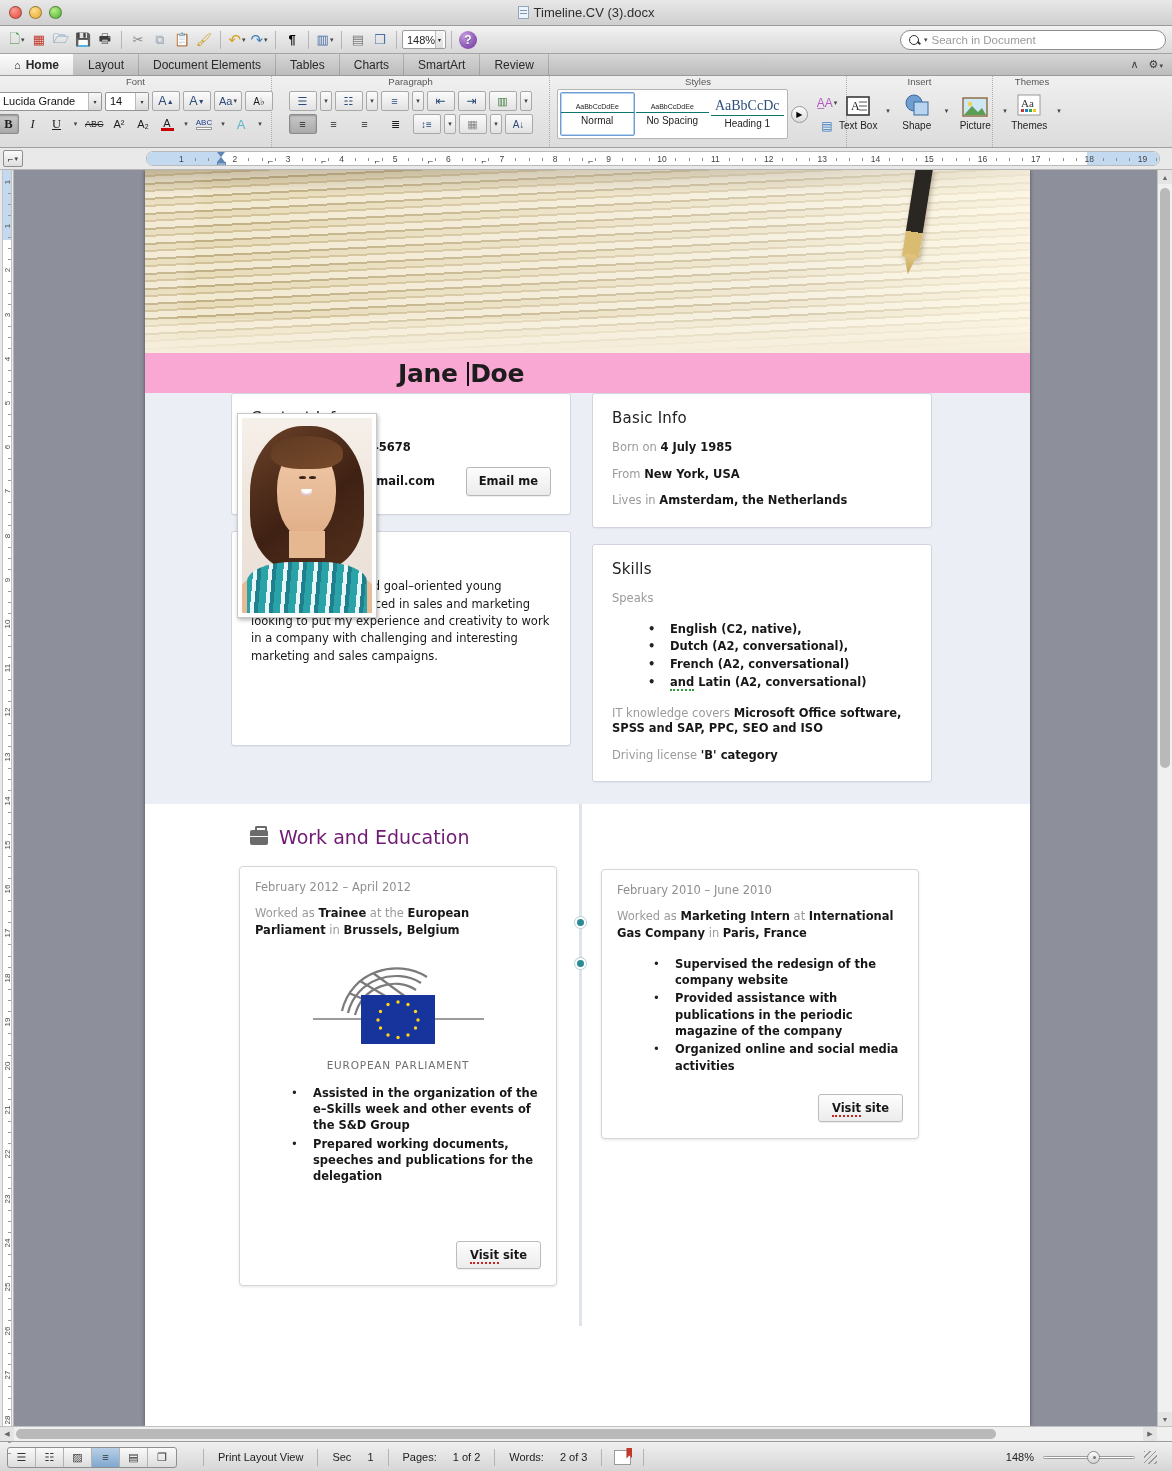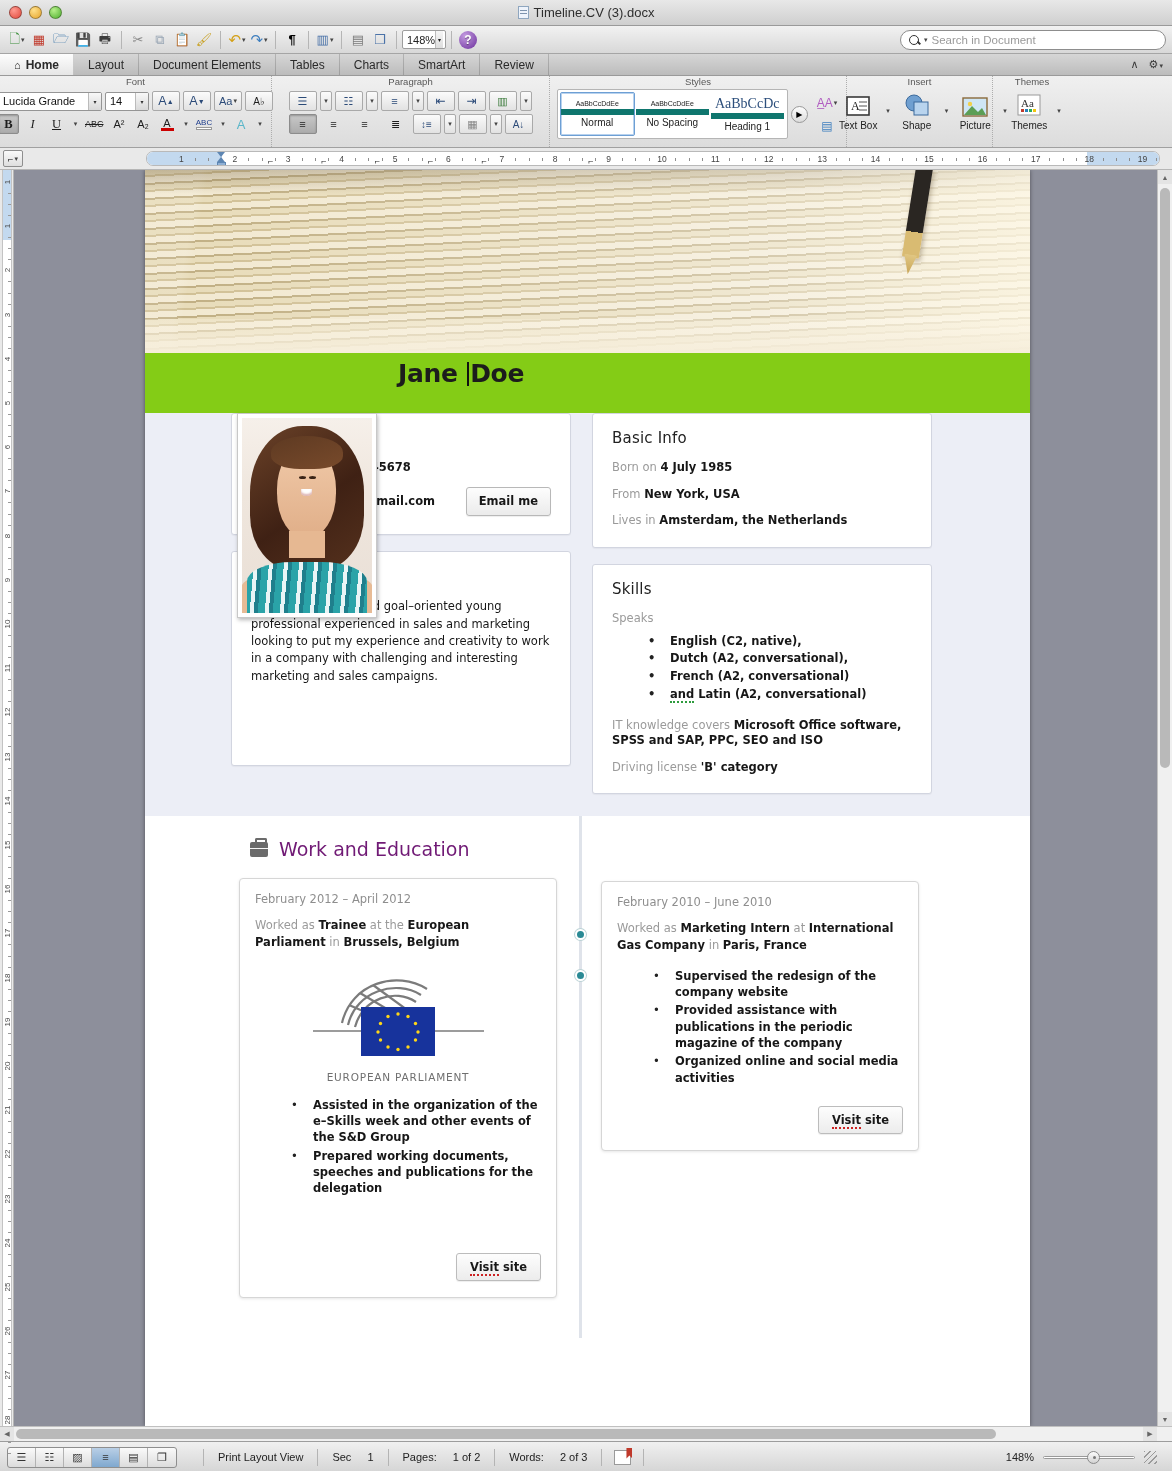--- a/index.html
+++ b/index.html
@@ -79,21 +79,21 @@
   .ib.pressed{background:linear-gradient(to bottom,#c8c8c8,#ababab);border:1px solid #8c8c8c;box-shadow:inset 0 1px 2px rgba(0,0,0,.25);}
   .ib.wide{min-width:28px;}
 
   .styles-strip{display:flex;align-items:center;gap:0;background:#fff;border:1px solid #b5b5b5;
     border-radius:2px;padding:2px;}
   .style-cell{width:75px;height:44px;border:1px solid transparent;border-radius:2px;
     display:flex;flex-direction:column;align-items:center;justify-content:center;gap:2px;background:#fff;}
   .style-cell.sel{border:1px solid #6d9fd4;box-shadow:0 0 0 1px #b8d2ee inset;}
   .style-prev{font-size:7px;color:#222;line-height:1;}
   .style-prev.big{font-size:14px;color:#2d4f7c;font-family:Liberation Serif, serif;}
-  .style-name{font-size:10px;color:#222;border-top:6px solid #0f766e;width:100%;text-align:center;padding-top:2px;}
+  .style-name{font-size:10px;color:#222;border-top:1px solid #0f766e;width:100%;text-align:center;padding-top:2px;}
   .round-more{width:17px;height:17px;border-radius:50%;border:1px solid #999;
     background:linear-gradient(to bottom,#fdfdfd,#dcdcdc);display:flex;align-items:center;justify-content:center;font-size:8px;}
 
   .bigbtn{display:flex;flex-direction:column;align-items:center;width:52px;gap:1px;}
   .bigbtn .glyph{height:30px;display:flex;align-items:flex-end;}
   .bigbtn .lbl{font-size:10px;color:#1d1d1d;}
   .bigrow{display:flex;align-items:flex-end;gap:1px;}
 
   
   .hruler{height:22px;background:#e9e9e9;border-bottom:1px solid #b6b6b6;display:flex;align-items:center;position:relative;}
@@ -162,42 +162,42 @@
   .eye{position:absolute;width:7px;height:3px;background:#3a2417;border-radius:50%;top:31%;}
   .eye.l{left:37%;} .eye.r{left:54%;}
   .mouth{position:absolute;left:41%;top:46%;width:18%;height:7%;background:#fff;border-radius:0 0 50% 50%;
     box-shadow:inset 0 -2px 2px rgba(190,110,110,.5);}
   .neck{position:absolute;left:36%;top:58%;width:28%;height:14%;background:#e6b892;}
   .top-garment{position:absolute;left:4%;bottom:0;width:92%;height:26%;
     background:repeating-linear-gradient(95deg,#2aa3a8 0 7px,#e9f5f6 7px 11px,#1f7f8c 11px 15px);
     border-radius:38% 38% 0 0;}
   .shoulder-l{position:absolute;left:-4%;bottom:0;width:40%;height:20%;background:#e7bb95;border-radius:60% 0 0 0;}
   .shoulder-r{position:absolute;right:-4%;bottom:0;width:40%;height:20%;background:#e7bb95;border-radius:0 60% 0 0;}
-  .cv-namearea{background:#84cc16;padding:14px 11px 10px 0;position:relative;height:60px;}
+  .cv-namearea{background:#f9a8d4;padding:14px 11px 10px 0;position:relative;height:40px;}
   .cv-name{position:absolute;left:253px;top:6px;font-size:25px;font-weight:bold;color:#1c1c1c;
     font-family:"DejaVu Sans",sans-serif;letter-spacing:-.3px;}
   .caret-bar{display:inline-block;width:2px;height:24px;background:#111;vertical-align:-4px;margin:0 1px;}
 
   .cols{display:flex;gap:21px;padding:0 87px 0 86px;background:#eceef6;padding-bottom:22px;}
   .col{display:flex;flex-direction:column;gap:16px;width:340px;}
   .card{background:#fff;border:1px solid #d2d5e0;border-radius:3px;padding:15px 19px 18px;
     box-shadow:0 1px 1px rgba(0,0,0,.04);}
   .card h3{font-size:15px;font-weight:normal;color:#222;margin-bottom:13px;
     font-family:"DejaVu Sans",sans-serif;letter-spacing:.2px;}
   .kv{font-size:11.5px;margin-bottom:11px;color:#171717;line-height:1.35;font-family:"DejaVu Sans",sans-serif;}
   .k{color:#9a9a9a;}
   .v{font-weight:bold;}
   .contact-row{display:flex;align-items:flex-start;}
   .contact-row .k{width:54px;flex:none;}
   .emailbtn{margin-left:auto;background:linear-gradient(to bottom,#fdfdfd,#ebebeb);
     border:1px solid #b8b8b8;border-radius:3px;padding:6px 12px;font-size:11.5px;font-weight:bold;color:#171717;
     box-shadow:0 1px 1px rgba(0,0,0,.07);font-family:"DejaVu Sans",sans-serif;}
   .abouttext{font-size:11.5px;line-height:1.52;color:#171717;font-family:"DejaVu Sans",sans-serif;}
   .abouttext p + p{margin-top:13px;}
-  .sub{font-size:11.5px;color:#9a9a9a;margin-bottom:8px;font-family:"DejaVu Sans",sans-serif;}
+  .sub{font-size:11.5px;color:#9a9a9a;margin-bottom:16px;font-family:"DejaVu Sans",sans-serif;}
   ul.sk{list-style:none;margin:0 0 14px 0;padding:0;}
   ul.sk li{font-size:11.5px;font-weight:bold;color:#171717;line-height:1.55;position:relative;padding-left:58px;
     font-family:"DejaVu Sans",sans-serif;}
   ul.sk li:before{content:"•";position:absolute;left:36px;color:#222;}
   .grammar{border-bottom:2px dotted #2e9b3e;}
   .spell{border-bottom:2px dotted #cc2222;}
 
   
   .timeline-sec{background:#fff;padding:22px 0 40px;position:relative;}
   .tl-axis{position:absolute;left:434px;top:0;bottom:0;width:3px;background:#dfe3ea;}

